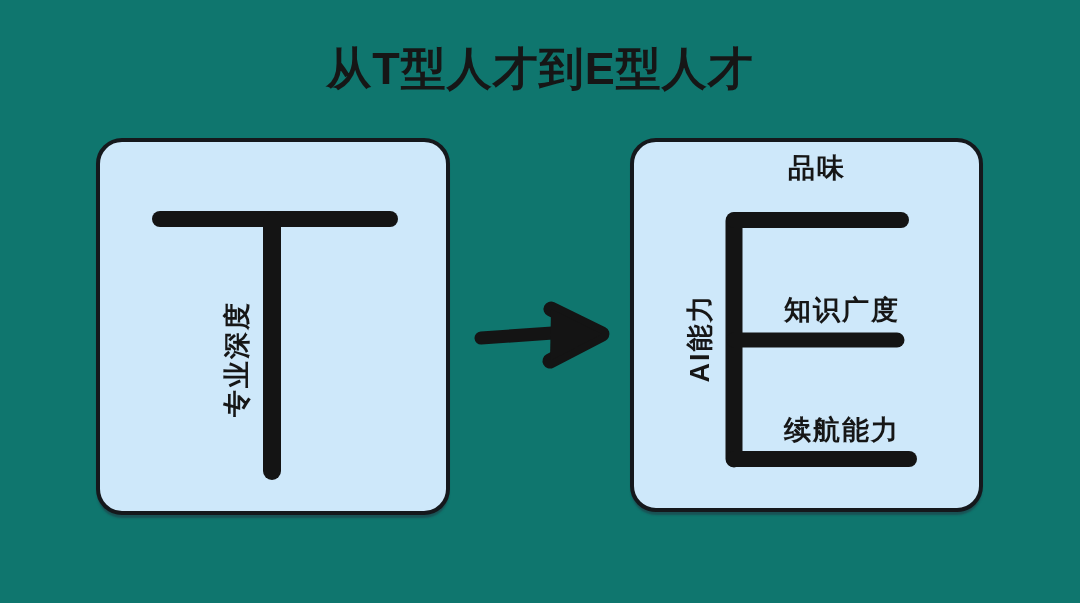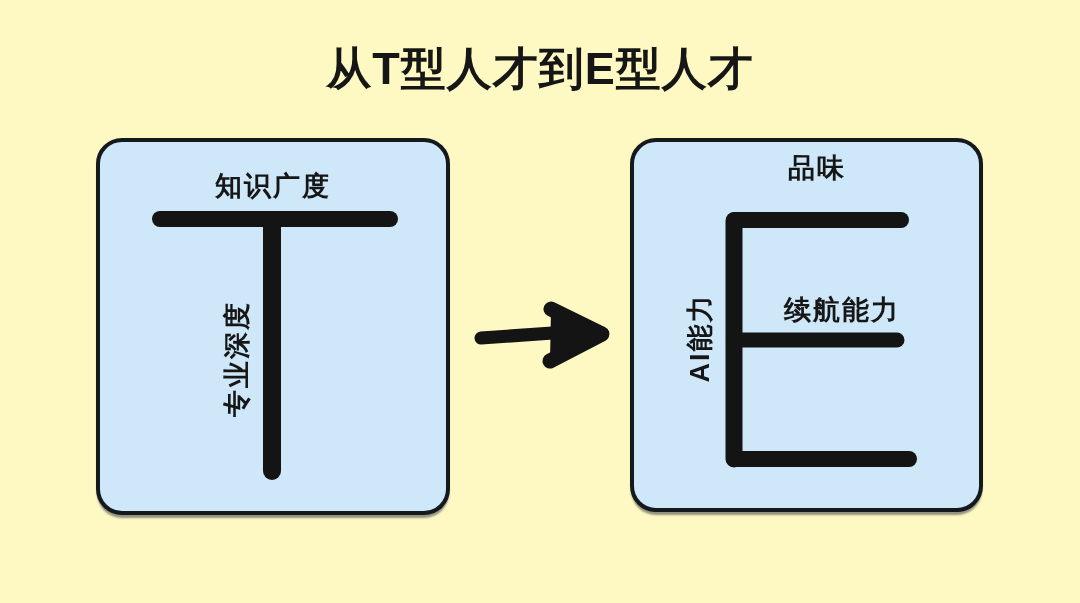--- a/index.html
+++ b/index.html
@@ -1,21 +1,21 @@
 <!DOCTYPE html>
 <html><head>
 <meta charset="utf-8">
 <style>
   html,body{margin:0;padding:0;}
   body{
     width:1080px;height:603px;overflow:hidden;
     font-family:"Liberation Sans","DejaVu Sans",sans-serif;
     background:#cee8fa;
   }
-  .canvas{position:relative;width:1080px;height:603px;background:#fef9c3;}
+  .canvas{position:relative;width:1080px;height:603px;background:#0f766e;}
   .title{
     position:absolute;left:0;right:0;top:44px;
     text-align:center;font-size:45px;line-height:50px;font-weight:900;
     color:#161616;letter-spacing:1px;
   }
   .frame{
     position:absolute;box-sizing:border-box;
     border:4px solid #15181c;border-radius:26px;
     background:#cee8fa;
     box-shadow:0 4px 2px -1px rgba(35,45,60,.5);
@@ -56,20 +56,20 @@
       <path class="ink-stroke" d="M734 459 L909 459" stroke-width="16" stroke-linecap="round"></path>
     </g>
 
     <g>
       <path class="ink-stroke" d="M481 338 L567 332" stroke-width="13" stroke-linecap="round"></path>
       <path class="ink-stroke" d="M551 309 L602 334 L550 361" stroke-width="15" stroke-linecap="round" stroke-linejoin="round"></path>
       <polygon class="ink-fill" points="551,309 602,334 550,361"></polygon>
     </g>
   </svg>
 
-  <div class="lbl" style="left:273px;top:186px;">知识广度</div>
   <div class="lbl vert" style="left:237px;top:359px;">专业深度</div>
 
   <div class="lbl" style="left:817px;top:168px;">品味</div>
-  <div class="lbl" style="left:842px;top:310px;">续航能力</div>
+  <div class="lbl" style="left:842px;top:310px;">知识广度</div>
+  <div class="lbl" style="left:842px;top:430px;">续航能力</div>
   <div class="lbl vert" style="left:700px;top:338px;">AI能力</div>
 
 </div>
 
 </body></html>

